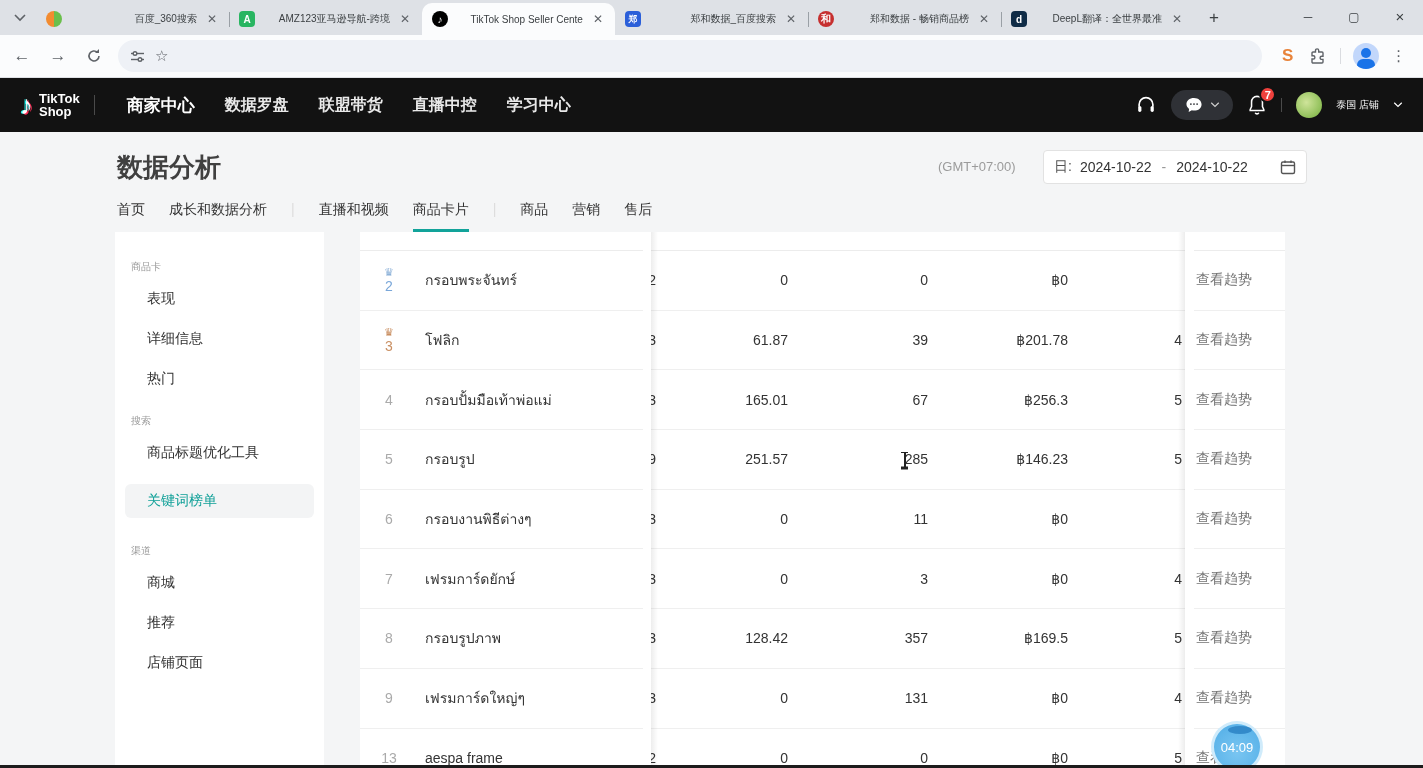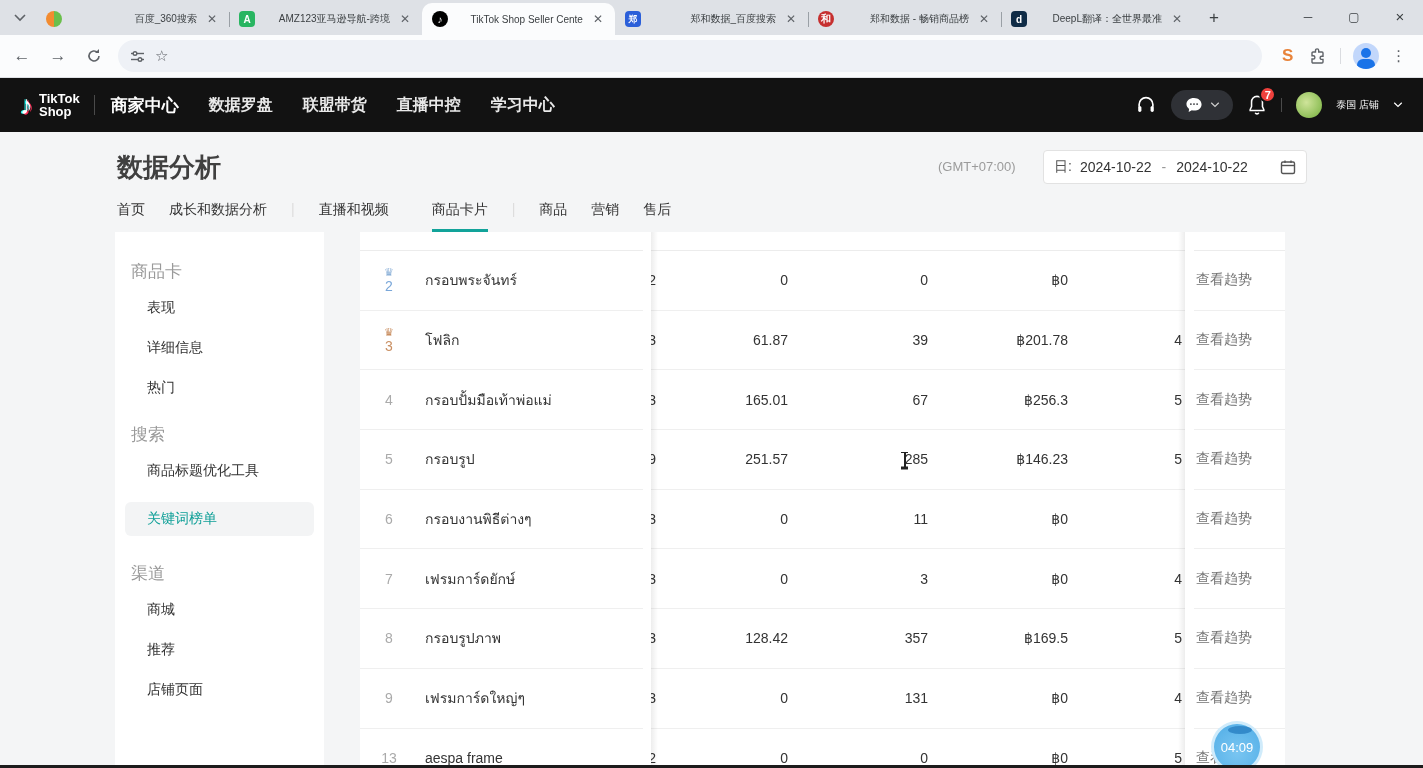--- a/index.html
+++ b/index.html
@@ -42,46 +42,46 @@
   .kebab { margin-left:12px; font-size:15px; color:#5f6368; letter-spacing:0; }
 
   
   .appheader { position:absolute; left:0; top:78px; width:1423px; height:54px; background:#121212; display:flex; align-items:center; color:#fff; }
   .logo { display:flex; align-items:center; margin-left:20px; }
   .logo .note { font-size:26px; color:#fff; text-shadow:-1.5px 0 0 #25f4ee, 1.5px 1px 0 #fe2c55; }
   .logo .lt { margin-left:6px; font-size:13px; font-weight:bold; line-height:13px; }
   .hdiv { width:1px; height:20px; background:#4a4a4a; margin:0 16px 0 14px; }
   .appnav { display:flex; align-items:center; gap:30px; }
   .appnav .ni { font-size:16px; font-weight:600; color:#e9e9e9; }
-  .appnav .ni.act { font-size:17px; font-weight:700; color:#fff; }
+  .appnav .ni.act { font-size:17px; font-weight:700; color:#fff;margin-left:16px; }
   .hright { position:absolute; right:20px; top:0; height:54px; display:flex; align-items:center; gap:14px; }
   .hicon { display:flex; align-items:center; justify-content:center; }
   .msgpill { width:62px; height:30px; border-radius:15px; background:#2f3136; display:flex; align-items:center; justify-content:center; gap:7px; }
   .bellwrap { position:relative; }
   .badge { position:absolute; top:-8px; right:-9px; min-width:17px; height:17px; border-radius:9px; background:#f0413d; color:#fff; font-size:11px; font-weight:bold; display:flex; align-items:center; justify-content:center; border:2px solid #121212; }
   .hsep { width:1px; height:14px; background:#4a4a4a; }
   .avatar { width:26px; height:26px; border-radius:50%; background:radial-gradient(circle at 40% 40%, #cfe49a, #8fbf58 70%, #6fa83e); }
   .store { font-size:10px; color:#fff; }
 
   
   .pagetitle { position:absolute; left:117px; top:150px; font-size:26px; font-weight:600; color:#404040; }
   .gmt { position:absolute; left:938px; top:159px; font-size:13px; color:#9b9b9b; }
   .datebox { position:absolute; left:1043px; top:150px; width:264px; height:34px; background:#fff; border:1px solid #e2e2e2; border-radius:4px; display:flex; align-items:center; padding:0 10px; font-size:14px; color:#333; }
   .datebox .dl { color:#555; margin-right:8px; }
   .datebox .dv { font-weight:500; }
   .datebox .ds { margin:0 10px; color:#999; }
   .datebox .cal { margin-left:auto; display:flex; }
   .pagetabs { position:absolute; left:117px; top:201px; display:flex; align-items:flex-start; gap:24px; font-size:14px; color:#333; }
   .ptab { padding-bottom:10px; }
-  .ptab.act { border-bottom:3px solid #12a39a; font-weight:500;margin-left:19px; }
+  .ptab.act { border-bottom:3px solid #12a39a; font-weight:500; }
   .pdiv { color:#ddd; margin-top:0; }
 
   
   .sidebar { position:absolute; left:115px; top:232px; width:209px; height:536px; background:#fff; padding-top:28px; }
-  .sec { font-size:17px; color:#9a9a9a; margin:0 0 16px 16px; }
+  .sec { font-size:10px; color:#9a9a9a; margin:0 0 16px 16px; }
   .sideitem { font-size:14px; color:#333; margin:0 0 22px 32px; }
   .sideitem.act { margin:0 10px 16px 10px; padding:8px 0 8px 22px; background:#f3f4f5; border-radius:6px; color:#10a098; }
   .sec.gap { margin-top:26px; }
 
   
   .tablecard { position:absolute; left:360px; top:232px; width:925px; height:536px; background:#fff; overflow:hidden; }
   .partialrow { height:19px; border-bottom:1px solid #ececec; }
   .trow { position:relative; height:59.7px; border-bottom:1px solid #efefef; }
   .rankw { position:absolute; left:12px; top:0; width:34px; height:100%; display:flex; flex-direction:column; align-items:center; justify-content:center; }
   .crown { font-size:11px; line-height:10px; height:11px; }

